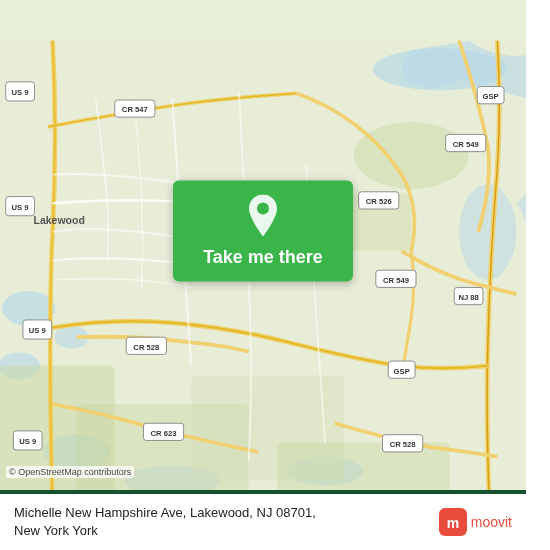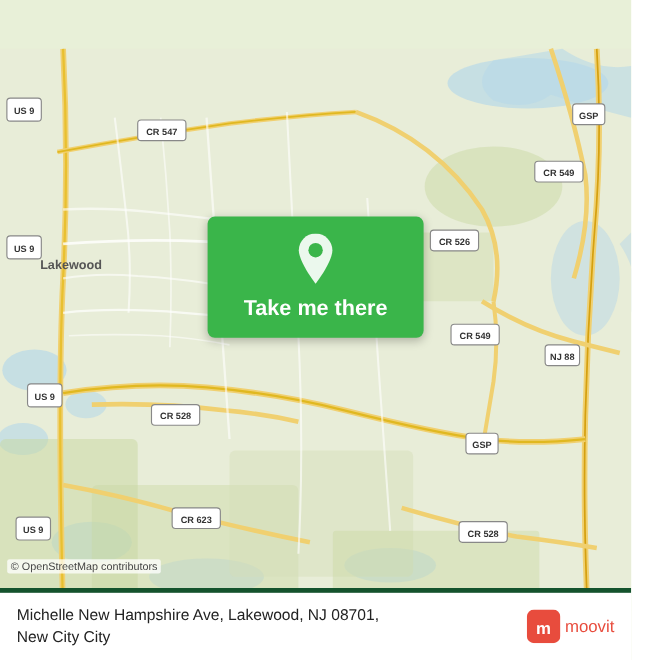--- a/index.html
+++ b/index.html
@@ -243,21 +243,21 @@
   </button>
 
   <div id="osm-attribution">
     <span>© OpenStreetMap contributors</span>
   </div>
 
   <div id="bottom-bar">
     <div id="address-block">
       <div id="address-text">
         <span>Michelle New Hampshire Ave, Lakewood, NJ 08701,</span><br>
-        <span>New City City</span>
+        <span>New York York</span>
       </div>
     </div>
     <div id="moovit-logo">
 
       <svg id="moovit-icon" viewBox="0 0 28 28" xmlns="http://www.w3.org/2000/svg">
         <rect width="28" height="28" rx="6" fill="#e84c3d"></rect>
         <text x="14" y="20" text-anchor="middle" font-size="14" fill="white" font-weight="bold" font-family="Arial">m</text>
       </svg>
       <span id="moovit-label" style="font-size:14px;font-weight:normal;color:#e84c3d;">moovit</span>
     </div>

